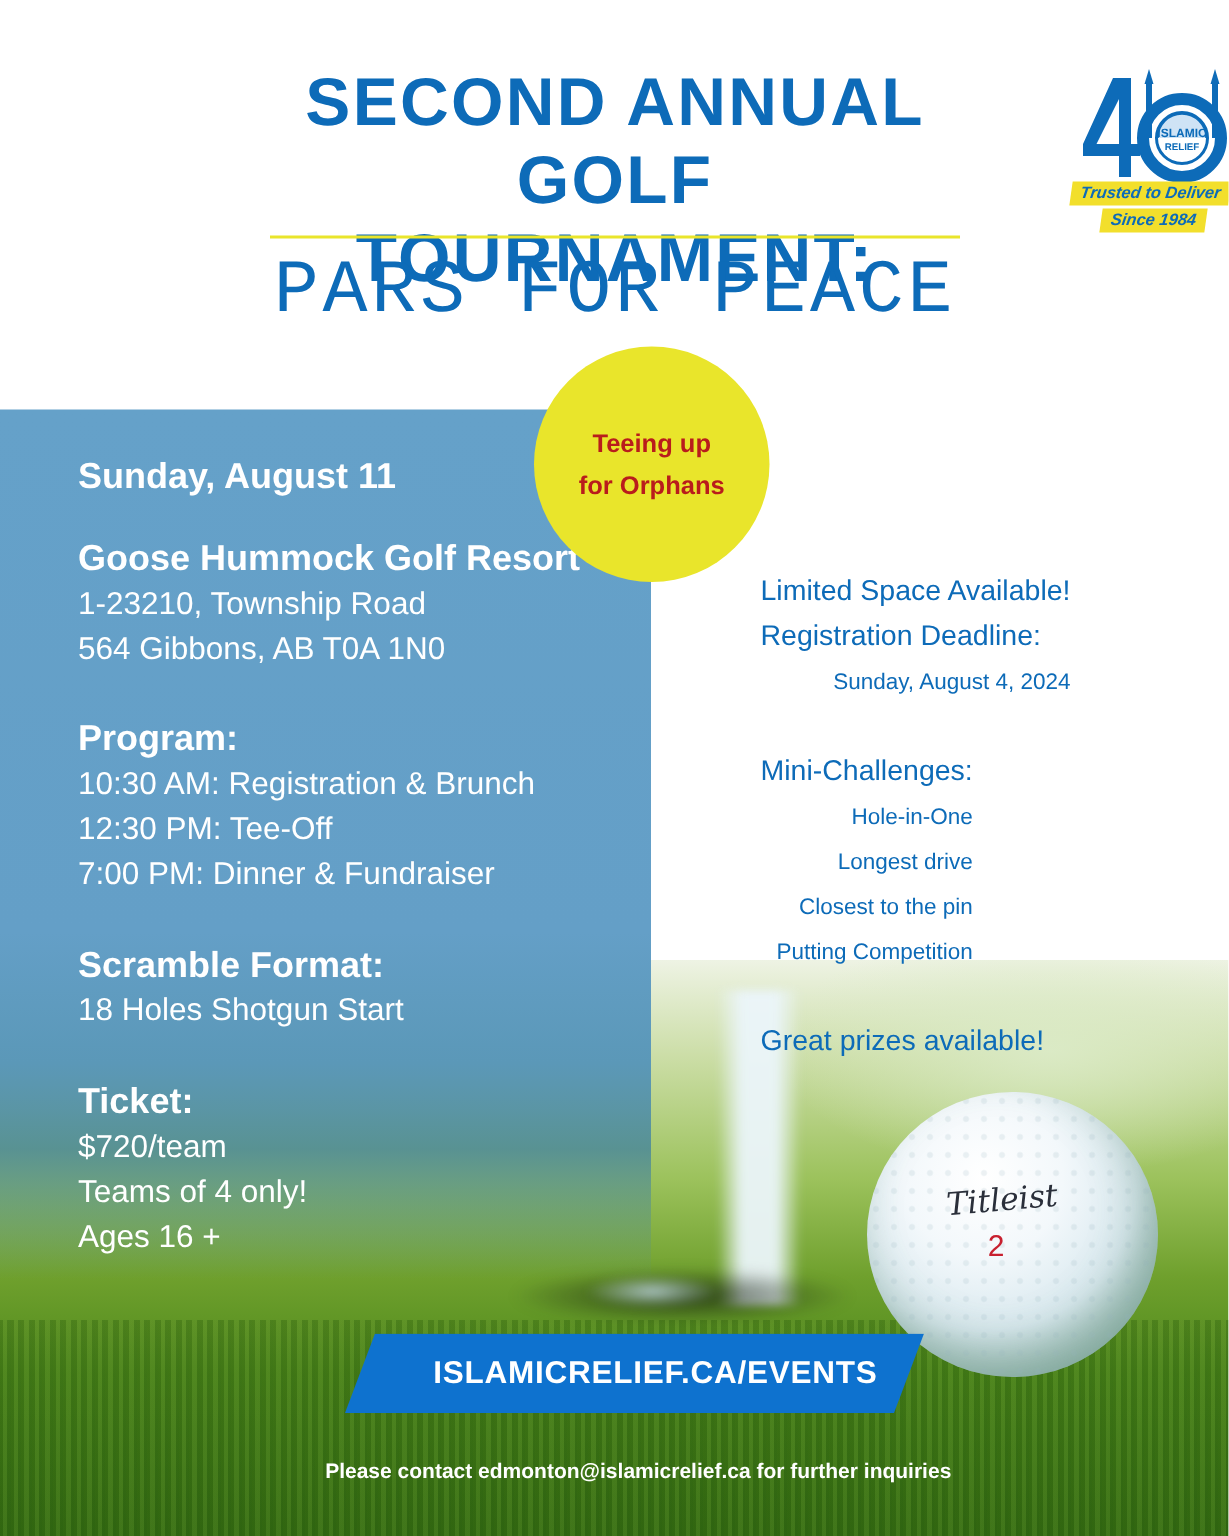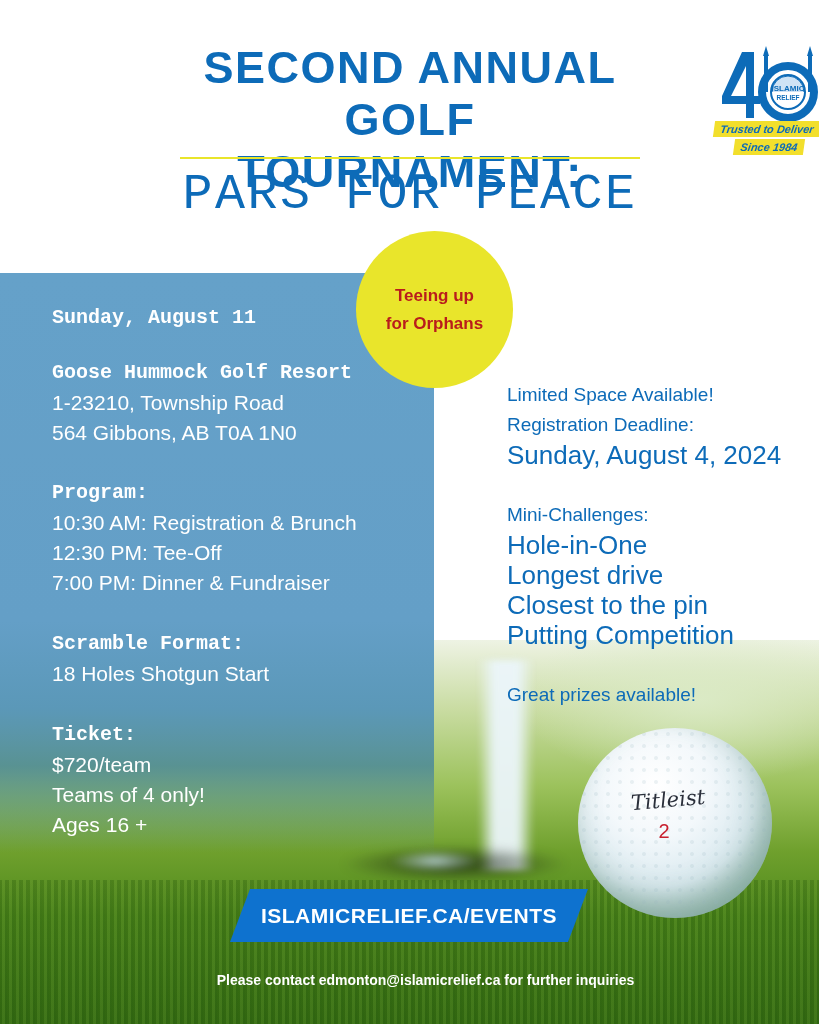--- a/index.html
+++ b/index.html
@@ -87,42 +87,42 @@
   }
   .logo-banner.b1 { top: 77px; left: 2px; width: 106px; }
   .logo-banner.b2 { top: 95px; left: 22px; width: 70px; }
 
   
   .left-panel {
     position: absolute; left: 0; top: 273px; width: 434px; height: 580px;
     background: linear-gradient(180deg, #65a1c9 0%, #649fc7 60%, #5b98b8 75%, rgba(80,140,150,0.9) 85%, rgba(80,140,120,0) 100%);
   }
   .left-text { position: absolute; left: 52px; color: #ffffff; }
-  .lt-bold { font-weight: bold; font-size: 20px; font-family: Liberation Mono, monospace; }
+  .lt-bold { font-weight: bold; font-size: 24px; }
   .lt-reg { font-size: 21px; }
   .line { display: block; height: 30px; line-height: 30px; white-space: nowrap; }
 
   
   .badge-circle {
     position: absolute; left: 356px; top: 231px; width: 157px; height: 157px; border-radius: 50%;
     background: #e9e52b; display: flex; flex-direction: column; align-items: center; justify-content: center;
     color: #b91c1c; font-weight: bold; font-size: 17px; line-height: 28px; text-align: center; z-index: 4;
   }
 
   
   .right-text { position: absolute; left: 507px; color: #0d6bb8; }
   .rt-bold { font-weight: normal; font-size: 19px; }
-  .rt-reg { font-size: 26px; }
+  .rt-reg { font-size: 15px; text-align: right; }
 
   
   .url-banner {
     position: absolute; left: 230px; top: 889px; width: 358px; height: 53px;
     background: #0e72cf; clip-path: polygon(20px 0, 100% 0, calc(100% - 20px) 100%, 0 100%);
     display: flex; align-items: center; justify-content: center;
-    color: #ffffff; font-weight: bold; font-size: 21px; letter-spacing: 0.5px; z-index: 5;
+    color: #ffffff; font-weight: bold; font-size: 21px; letter-spacing: 0.5px; z-index: 5; padding-left: 28px;
   }
   .contact {
     position: absolute; left: 0; top: 972px; width: 819px; text-align: center;
     color: #ffffff; font-weight: bold; font-size: 14px; z-index: 5; padding-left: 16px;
   }
 </style>
 </head>
 <body>
 
 <div class="poster">

